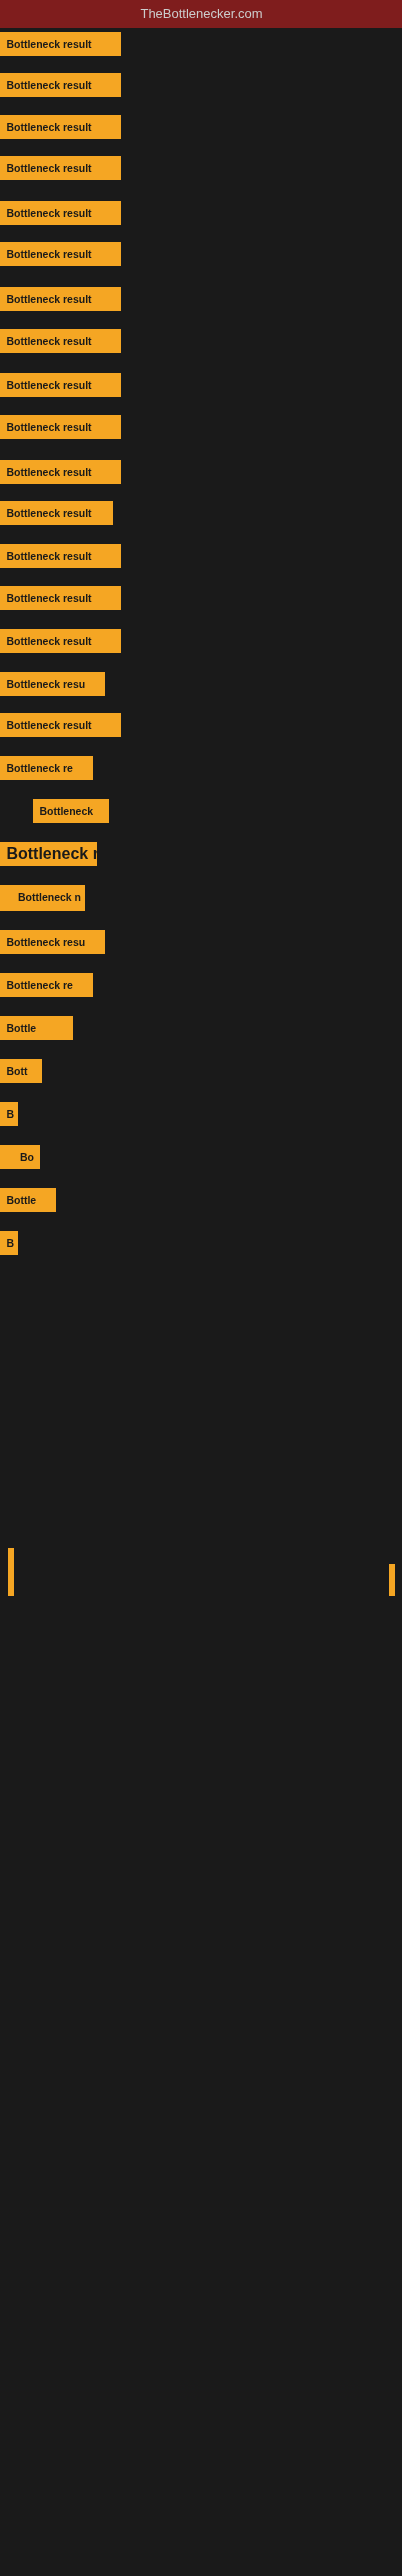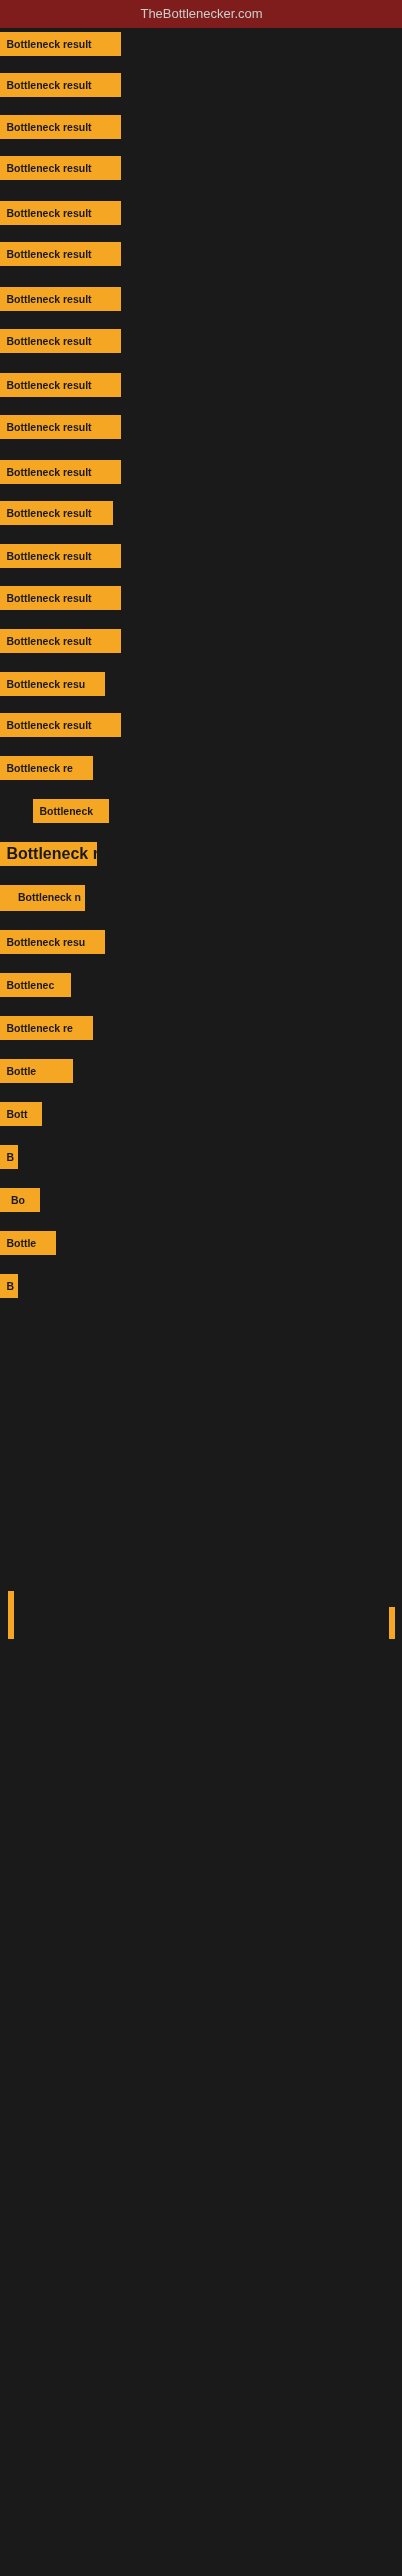--- a/index.html
+++ b/index.html
@@ -47,26 +47,25 @@
     <div style="margin-top: 16px; margin-bottom: 0px;"><div style="background-color: rgb(245, 166, 35); color: rgb(26, 26, 26); font-size: 10.5px; font-weight: bold; padding: 4px 6.4px; width: 121px; display: inline-block; white-space: nowrap; overflow: hidden; height: 24px; line-height: 16px;">Bottleneck result</div></div>
     <div style="margin-top: 14.5px; margin-bottom: 0px;"><div style="background-color: rgb(245, 166, 35); color: rgb(26, 26, 26); font-size: 10.5px; font-weight: bold; padding: 4px 6.4px; width: 121px; display: inline-block; white-space: nowrap; overflow: hidden; height: 24px; line-height: 16px;">Bottleneck result</div></div>
     <div style="margin-top: 16px; margin-bottom: 0px;"><div style="background-color: rgb(245, 166, 35); color: rgb(26, 26, 26); font-size: 10.5px; font-weight: bold; padding: 4px 6.4px; width: 121px; display: inline-block; white-space: nowrap; overflow: hidden; height: 24px; line-height: 16px;">Bottleneck result</div></div>
     <div style="margin-top: 16px; margin-bottom: 0px;"><div style="background-color: rgb(245, 166, 35); color: rgb(26, 26, 26); font-size: 10.5px; font-weight: bold; padding: 4px 6.4px; width: 105px; display: inline-block; white-space: nowrap; overflow: hidden; height: 24px; line-height: 16px;">Bottleneck resu</div></div>
     <div style="margin-top: 14.5px; margin-bottom: 0px;"><div style="background-color: rgb(245, 166, 35); color: rgb(26, 26, 26); font-size: 10.5px; font-weight: bold; padding: 4px 6.4px; width: 121px; display: inline-block; white-space: nowrap; overflow: hidden; height: 24px; line-height: 16px;">Bottleneck result</div></div>
     <div style="margin-top: 16px; margin-bottom: 0px;"><div style="background-color: rgb(245, 166, 35); color: rgb(26, 26, 26); font-size: 10.5px; font-weight: bold; padding: 4px 6.4px; width: 93px; display: inline-block; white-space: nowrap; overflow: hidden; height: 24px; line-height: 16px;">Bottleneck re</div></div>
     <div style="margin-top: 16px; margin-bottom: 0px; padding-left: 33px;"><div style="background-color: rgb(245, 166, 35); color: rgb(26, 26, 26); font-size: 10.5px; font-weight: bold; padding: 4px 6.4px; width: 76px; display: inline-block; white-space: nowrap; overflow: hidden; height: 24px; line-height: 16px;">Bottleneck</div></div>
     <div style="margin-top: 16px; margin-bottom: 0px;"><div style="background-color: rgb(245, 166, 35); color: rgb(26, 26, 26); font-size: 16px; font-weight: bold; padding: 4px 6.4px; width: 97px; display: inline-block; white-space: nowrap; overflow: hidden; height: 24px; line-height: 16px;">Bottleneck res</div></div>
     <div style="margin-top: 16px; margin-bottom: 0px;"><div style="background-color: rgb(245, 166, 35); color: rgb(26, 26, 26); font-size: 10.5px; font-weight: bold; padding: 4px 18px; width: 85px; display: inline-block; white-space: nowrap; overflow: hidden; height: 26px; line-height: 16px;">Bottleneck n</div></div>
     <div style="margin-top: 16px; margin-bottom: 0px;"><div style="background-color: rgb(245, 166, 35); color: rgb(26, 26, 26); font-size: 10.5px; font-weight: bold; padding: 4px 6.4px; width: 105px; display: inline-block; white-space: nowrap; overflow: hidden; height: 24px; line-height: 16px;">Bottleneck resu</div></div>
-    <div style="margin-top: 16px; margin-bottom: 0px;"><div style="background-color: rgb(245, 166, 35); color: rgb(26, 26, 26); font-size: 10.5px; font-weight: bold; padding: 4px 6.4px; width: 71px; display: inline-block; white-space: nowrap; overflow: hidden; height: 24px; line-height: 16px;">Bottlenec</div></div>
     <div style="margin-top: 16px; margin-bottom: 0px;"><div style="background-color: rgb(245, 166, 35); color: rgb(26, 26, 26); font-size: 10.5px; font-weight: bold; padding: 4px 6.4px; width: 93px; display: inline-block; white-space: nowrap; overflow: hidden; height: 24px; line-height: 16px;">Bottleneck re</div></div>
     <div style="margin-top: 16px; margin-bottom: 0px;"><div style="background-color: rgb(245, 166, 35); color: rgb(26, 26, 26); font-size: 10.5px; font-weight: bold; padding: 4px 6.4px; width: 73px; display: inline-block; white-space: nowrap; overflow: hidden; height: 24px; line-height: 16px;">Bottle</div></div>
     <div style="margin-top: 16px; margin-bottom: 0px;"><div style="background-color: rgb(245, 166, 35); color: rgb(26, 26, 26); font-size: 10.5px; font-weight: bold; padding: 4px 6.4px; width: 42px; display: inline-block; white-space: nowrap; overflow: hidden; height: 24px; line-height: 16px;">Bott</div></div>
     <div style="margin-top: 16px; margin-bottom: 0px;"><div style="background-color: rgb(245, 166, 35); color: rgb(26, 26, 26); font-size: 10.5px; font-weight: bold; padding: 4px 6.4px; width: 17.7px; display: inline-block; white-space: nowrap; overflow: hidden; height: 24px; line-height: 16px;">B</div></div>
-    <div style="margin-top: 16px; margin-bottom: 0px;"><div style="background-color: rgb(245, 166, 35); color: rgb(26, 26, 26); font-size: 10.5px; font-weight: bold; padding: 4px 11px; width: 40px; display: inline-block; white-space: nowrap; overflow: hidden; height: 24px; line-height: 16px;">Bo</div></div>
+    <div style="margin-top: 16px; margin-bottom: 0px;"><div style="background-color: rgb(245, 166, 35); color: rgb(26, 26, 26); font-size: 10.5px; font-weight: bold; padding: 4px 20px; width: 40px; display: inline-block; white-space: nowrap; overflow: hidden; height: 24px; line-height: 16px;">Bo</div></div>
     <div style="margin-top: 16px; margin-bottom: 0px;"><div style="background-color: rgb(245, 166, 35); color: rgb(26, 26, 26); font-size: 10.5px; font-weight: bold; padding: 4px 6.4px; width: 56px; display: inline-block; white-space: nowrap; overflow: hidden; height: 24px; line-height: 16px;">Bottle</div></div>
     <div style="margin-top: 16px; margin-bottom: 0px;"><div style="background-color: rgb(245, 166, 35); color: rgb(26, 26, 26); font-size: 10.5px; font-weight: bold; padding: 4px 6.4px; width: 17.7px; display: inline-block; white-space: nowrap; overflow: hidden; height: 24px; line-height: 16px;">B</div></div>
   </div>
 
 <div style="
   position: relative;
   height: 322px;
   margin-top: 32px;
   display: flex;
   align-items: flex-end;

